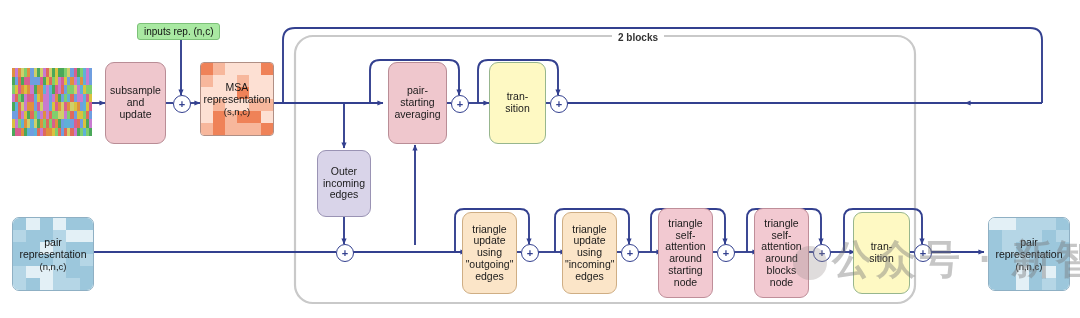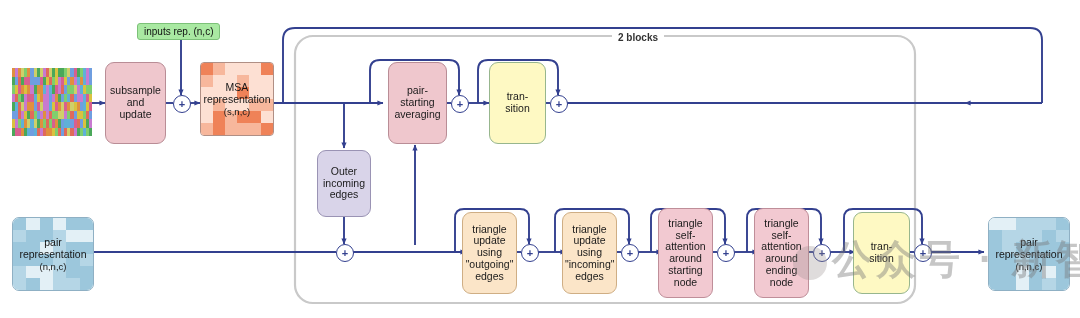--- a/index.html
+++ b/index.html
@@ -503,21 +503,21 @@
     </span>
   </div>
   <div class="plus" style="left:717px;top:244px;">+</div>
 
   <div class="node rose" style="left:754px;top:208px;width:55px;height:90px;">
     <span>
       <span>triangle</span>
       <span>self-</span>
       <span>attention</span>
       <span>around</span>
-      <span>ending</span>
+      <span>blocks</span>
       <span>node</span>
     </span>
   </div>
   <div class="plus" style="left:813px;top:244px;">+</div>
 
   <div class="node green" style="left:853px;top:212px;width:57px;height:82px;">
     <span>
       <span>tran-</span>
       <span>sition</span>
     </span>

